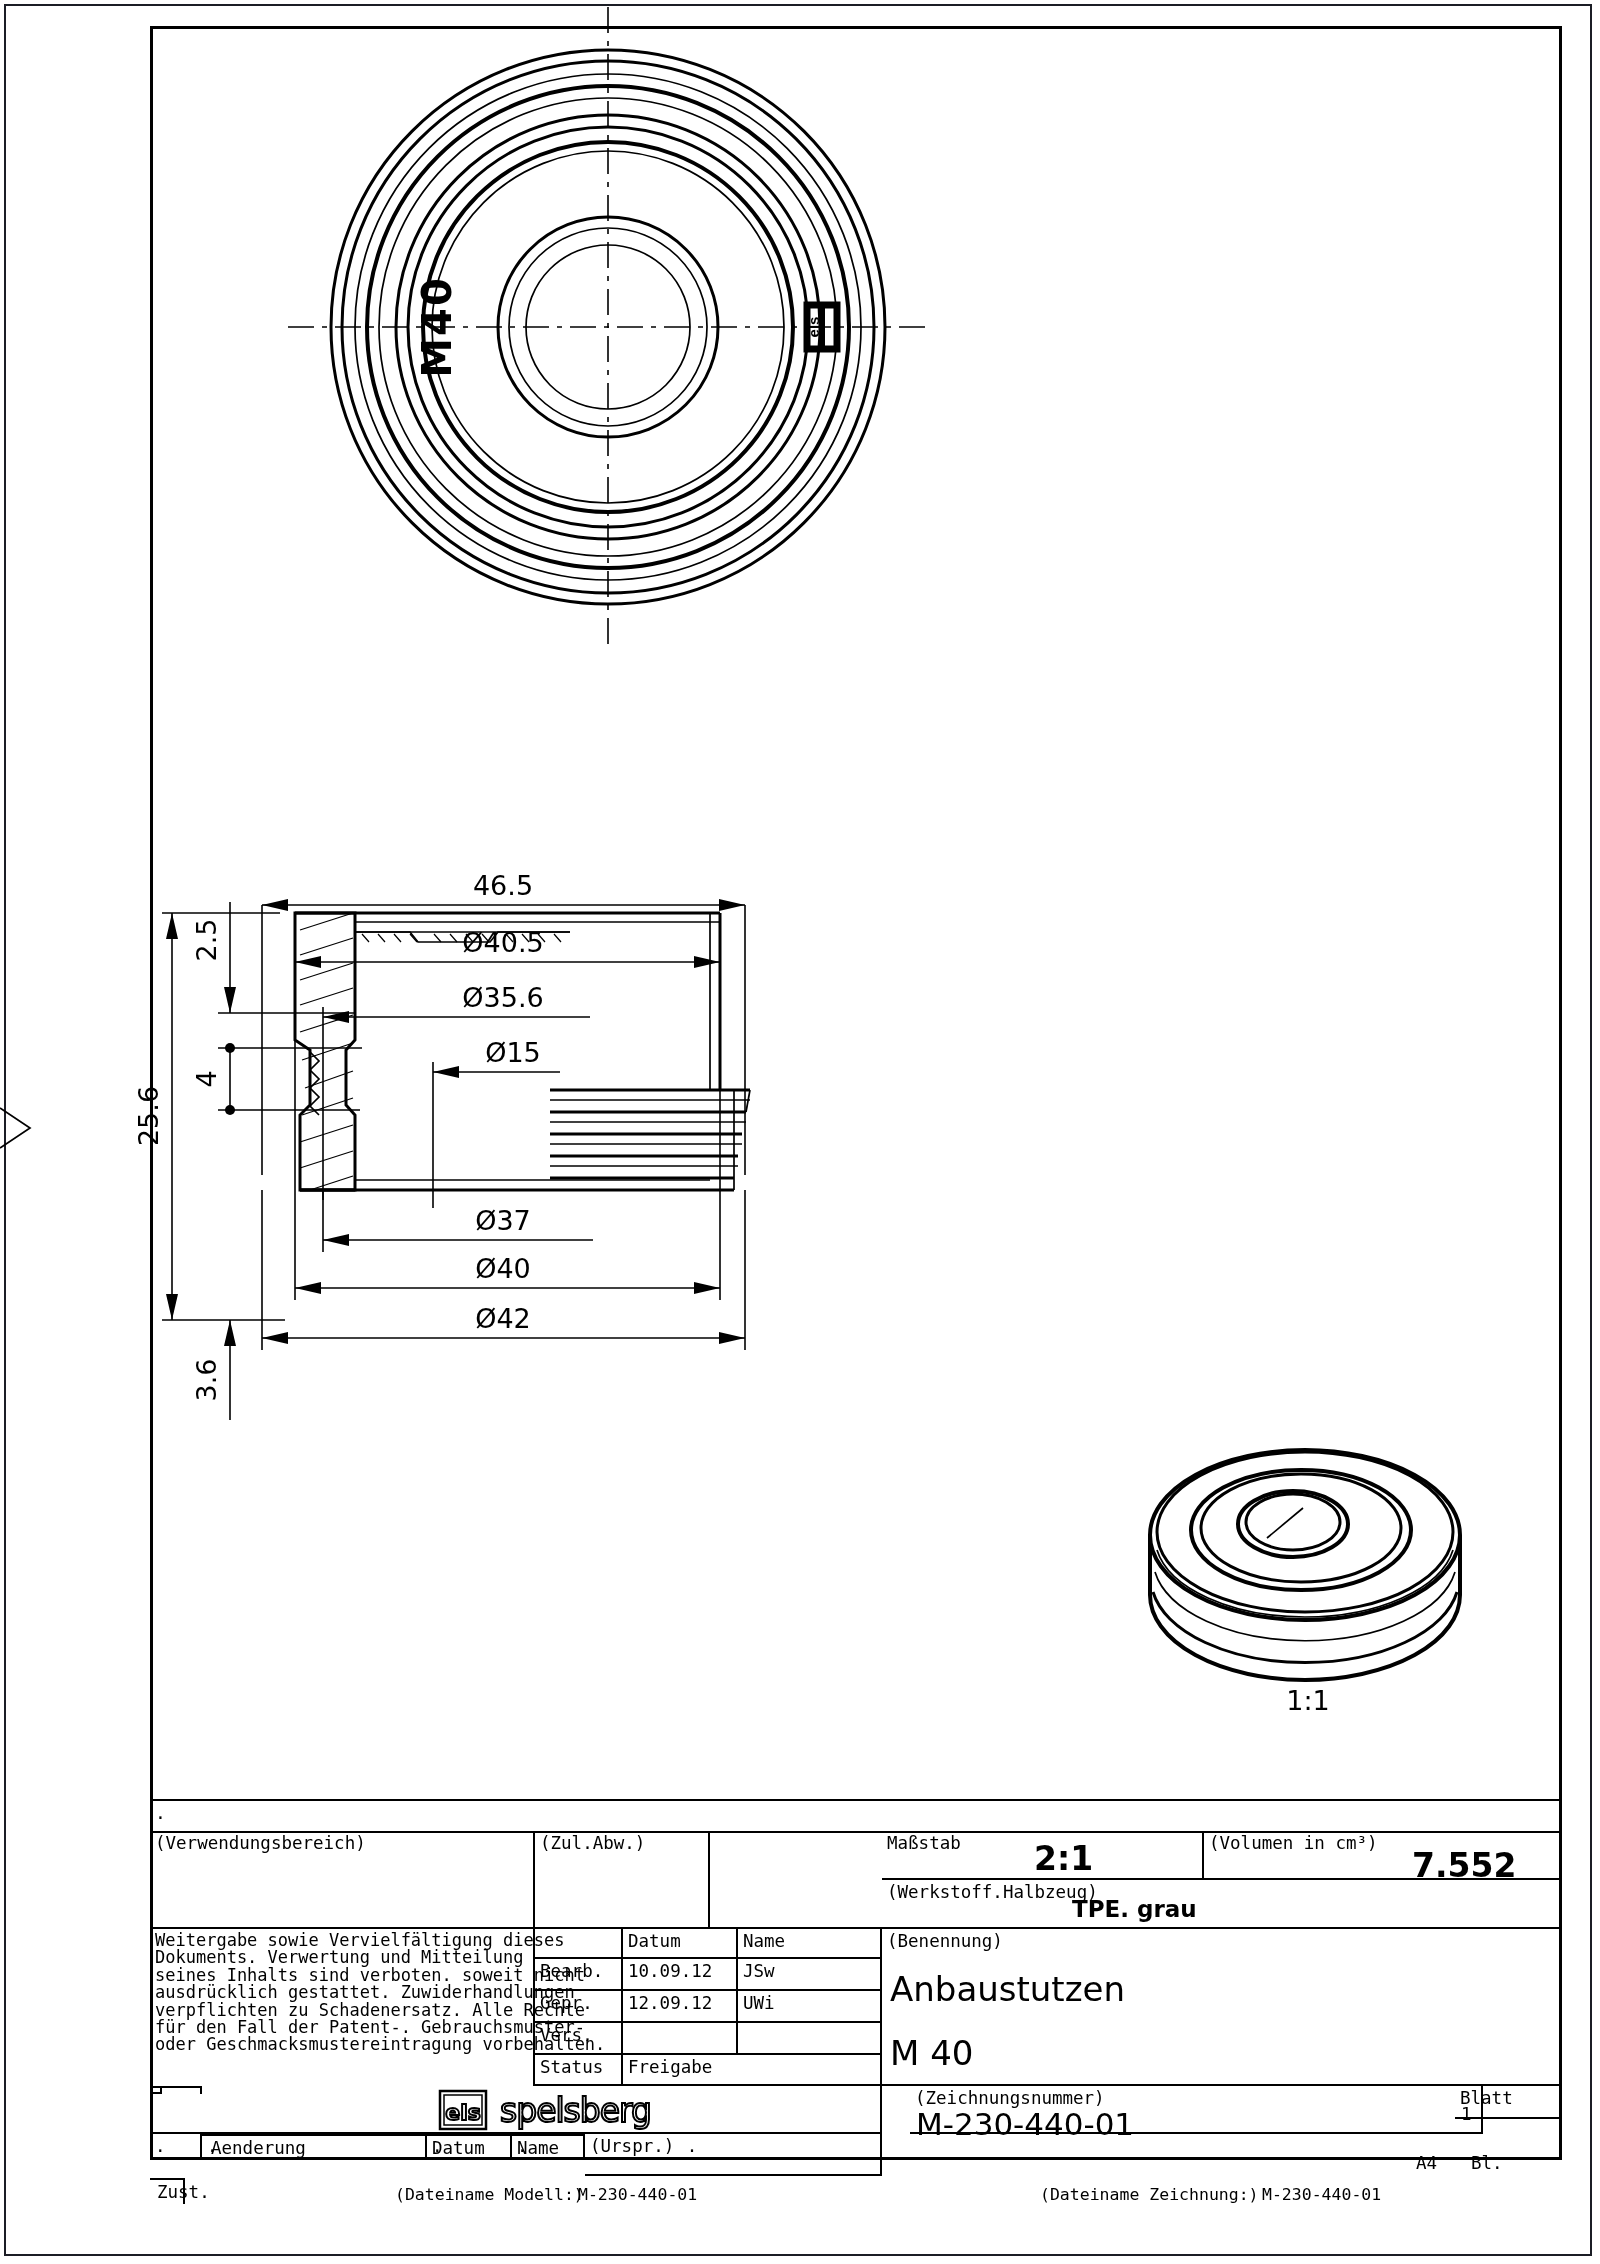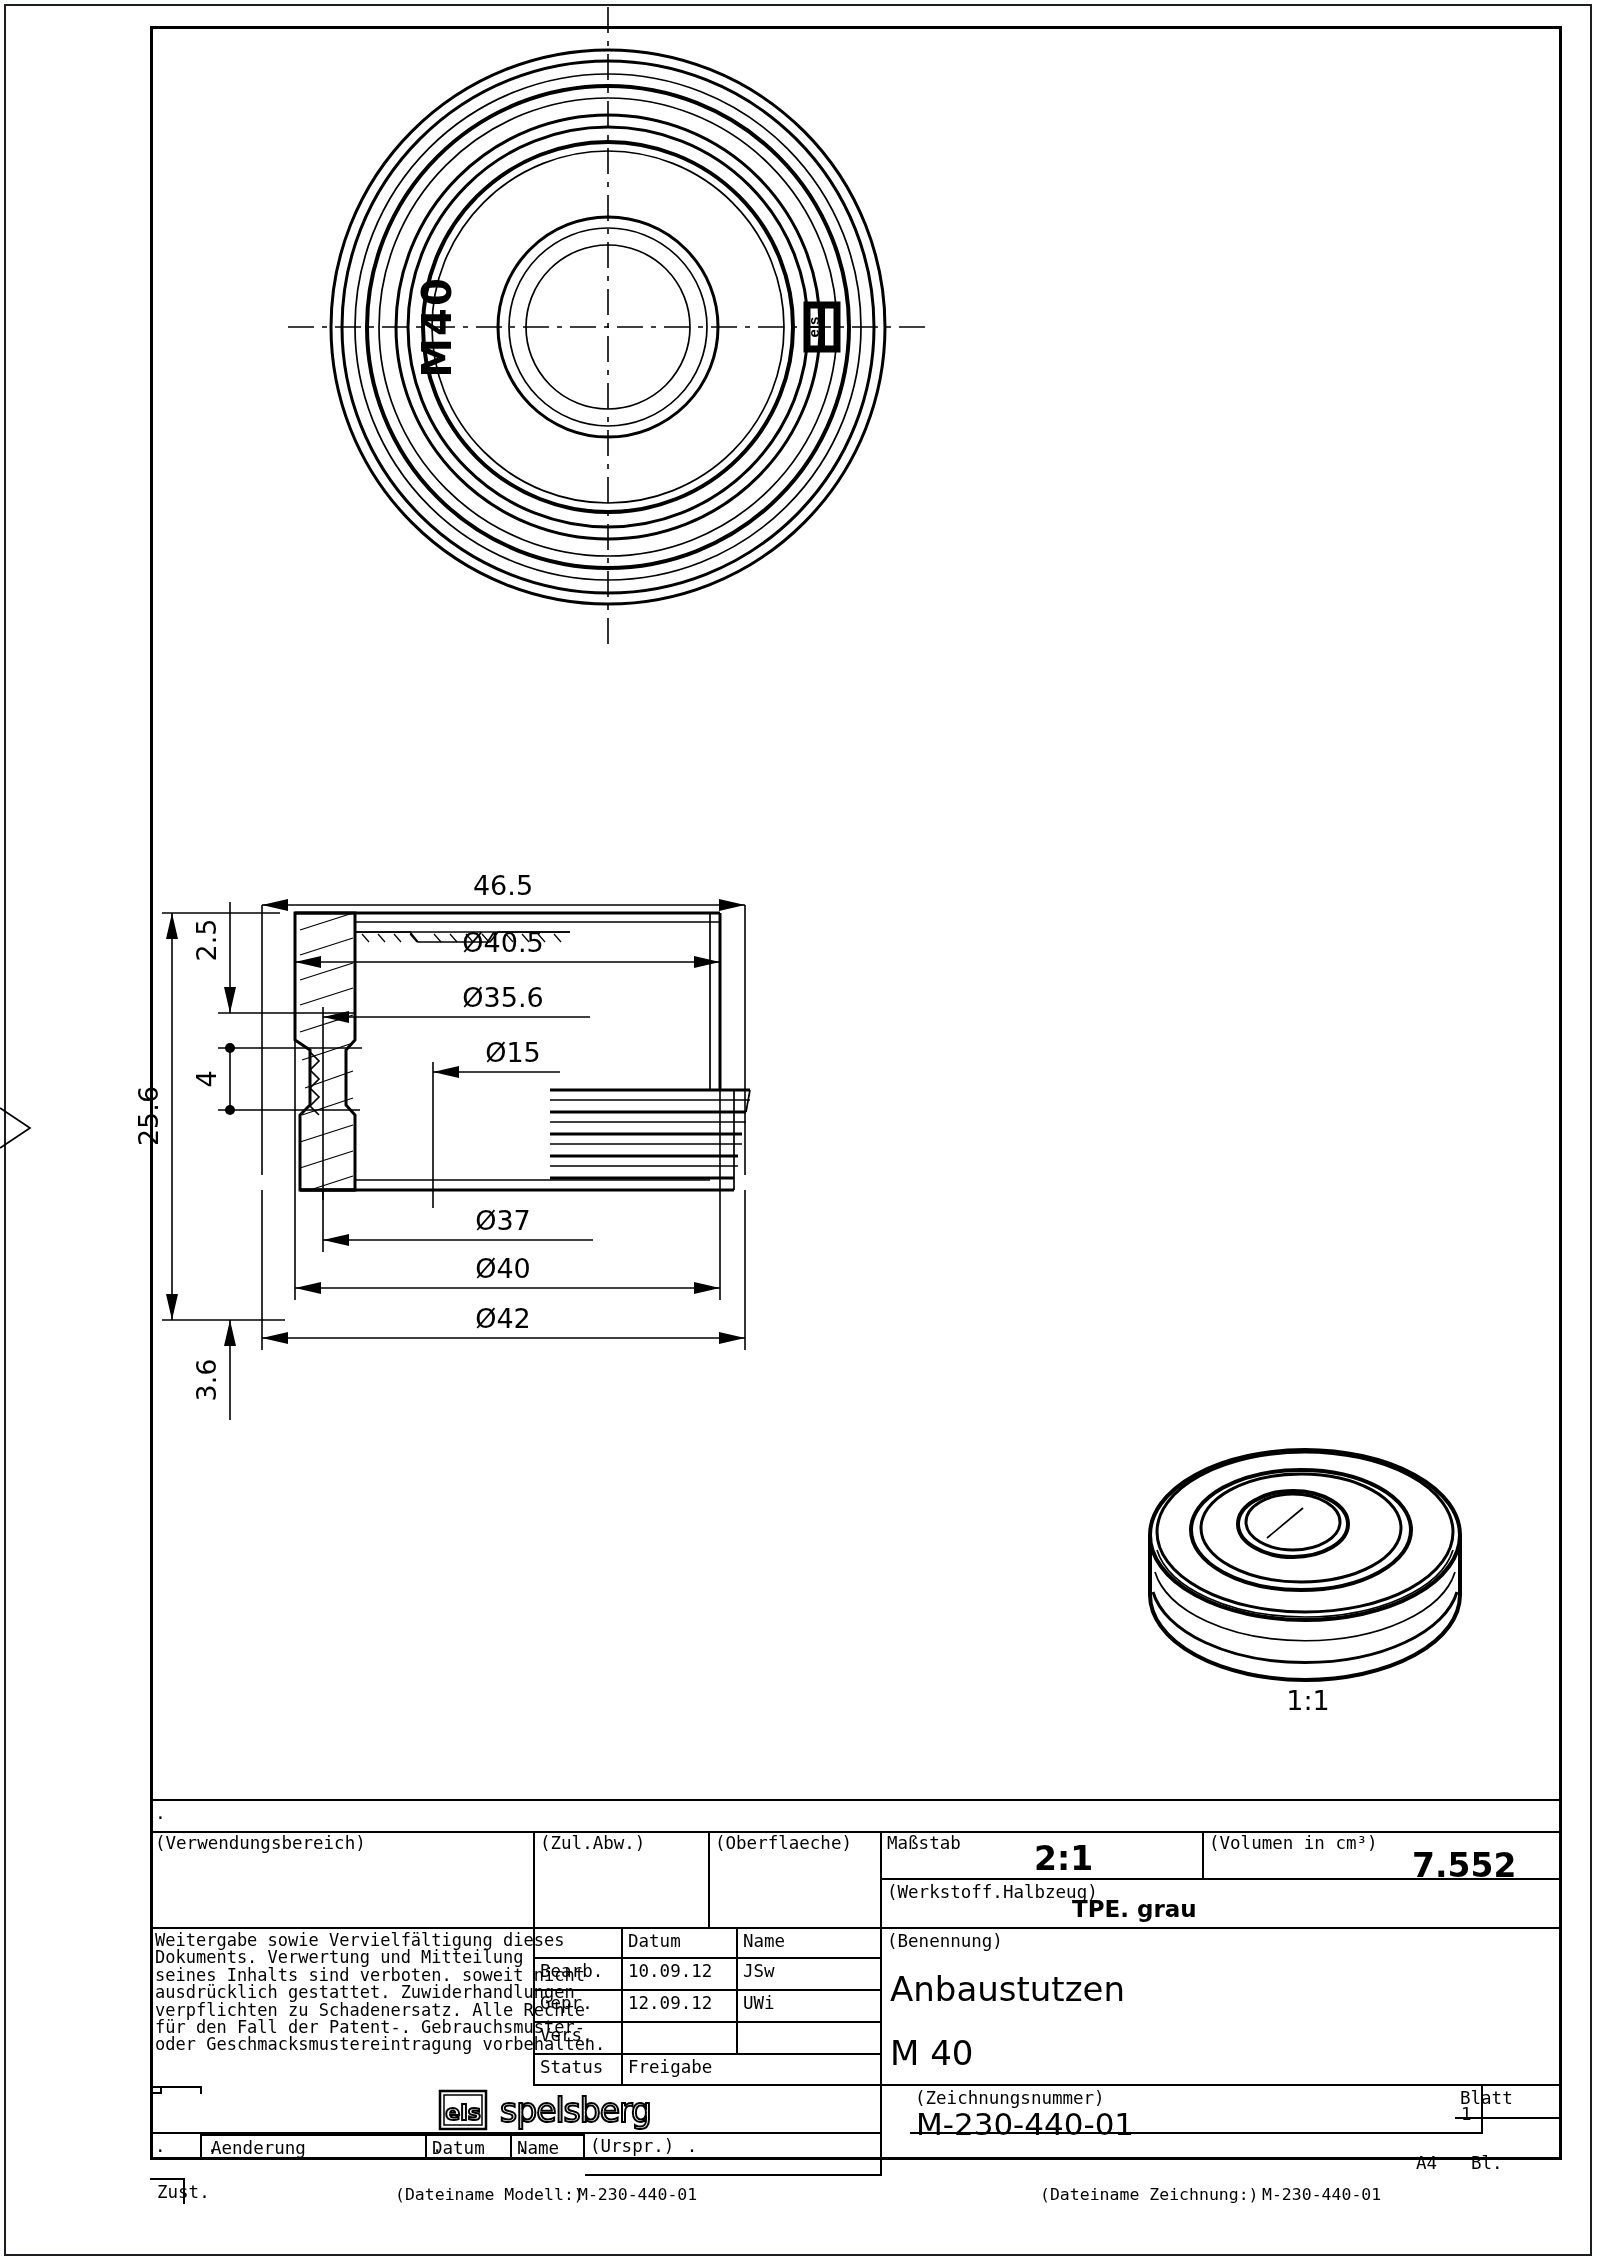--- a/index.html
+++ b/index.html
@@ -266,23 +266,20 @@
     </div>
 
     <div class="tb bt bb" style="left:0;top:32px;width:1412px;height:98px;"></div>
 
     <div class="tb br cell-pad" style="left:0;top:32px;width:385px;height:98px;">
       <span class="lbl">(Verwendungsbereich)</span>
     </div>
     <div class="tb br cell-pad" style="left:385px;top:32px;width:175px;height:98px;">
       <span class="lbl">(Zul.Abw.)</span>
     </div>
-    <div class="tb br cell-pad" style="left:560px;top:32px;width:172px;height:98px;">
-      <span class="lbl">(Oberflaeche)</span>
-    </div>
 
     <div class="tb br bb cell-pad" style="left:732px;top:32px;width:322px;height:49px;">
       <span class="lbl">Maßstab</span>
       <span class="val-big" style="position:absolute;left:152px;top:8px;">2:1</span>
     </div>
 
     <div class="tb bb cell-pad" style="left:1054px;top:32px;width:358px;height:49px;">
       <span class="lbl">(Volumen in cm³)</span>
       <span class="val-big" style="position:absolute;left:208px;top:4px;margin-top:11px;">7.552</span>
     </div>

